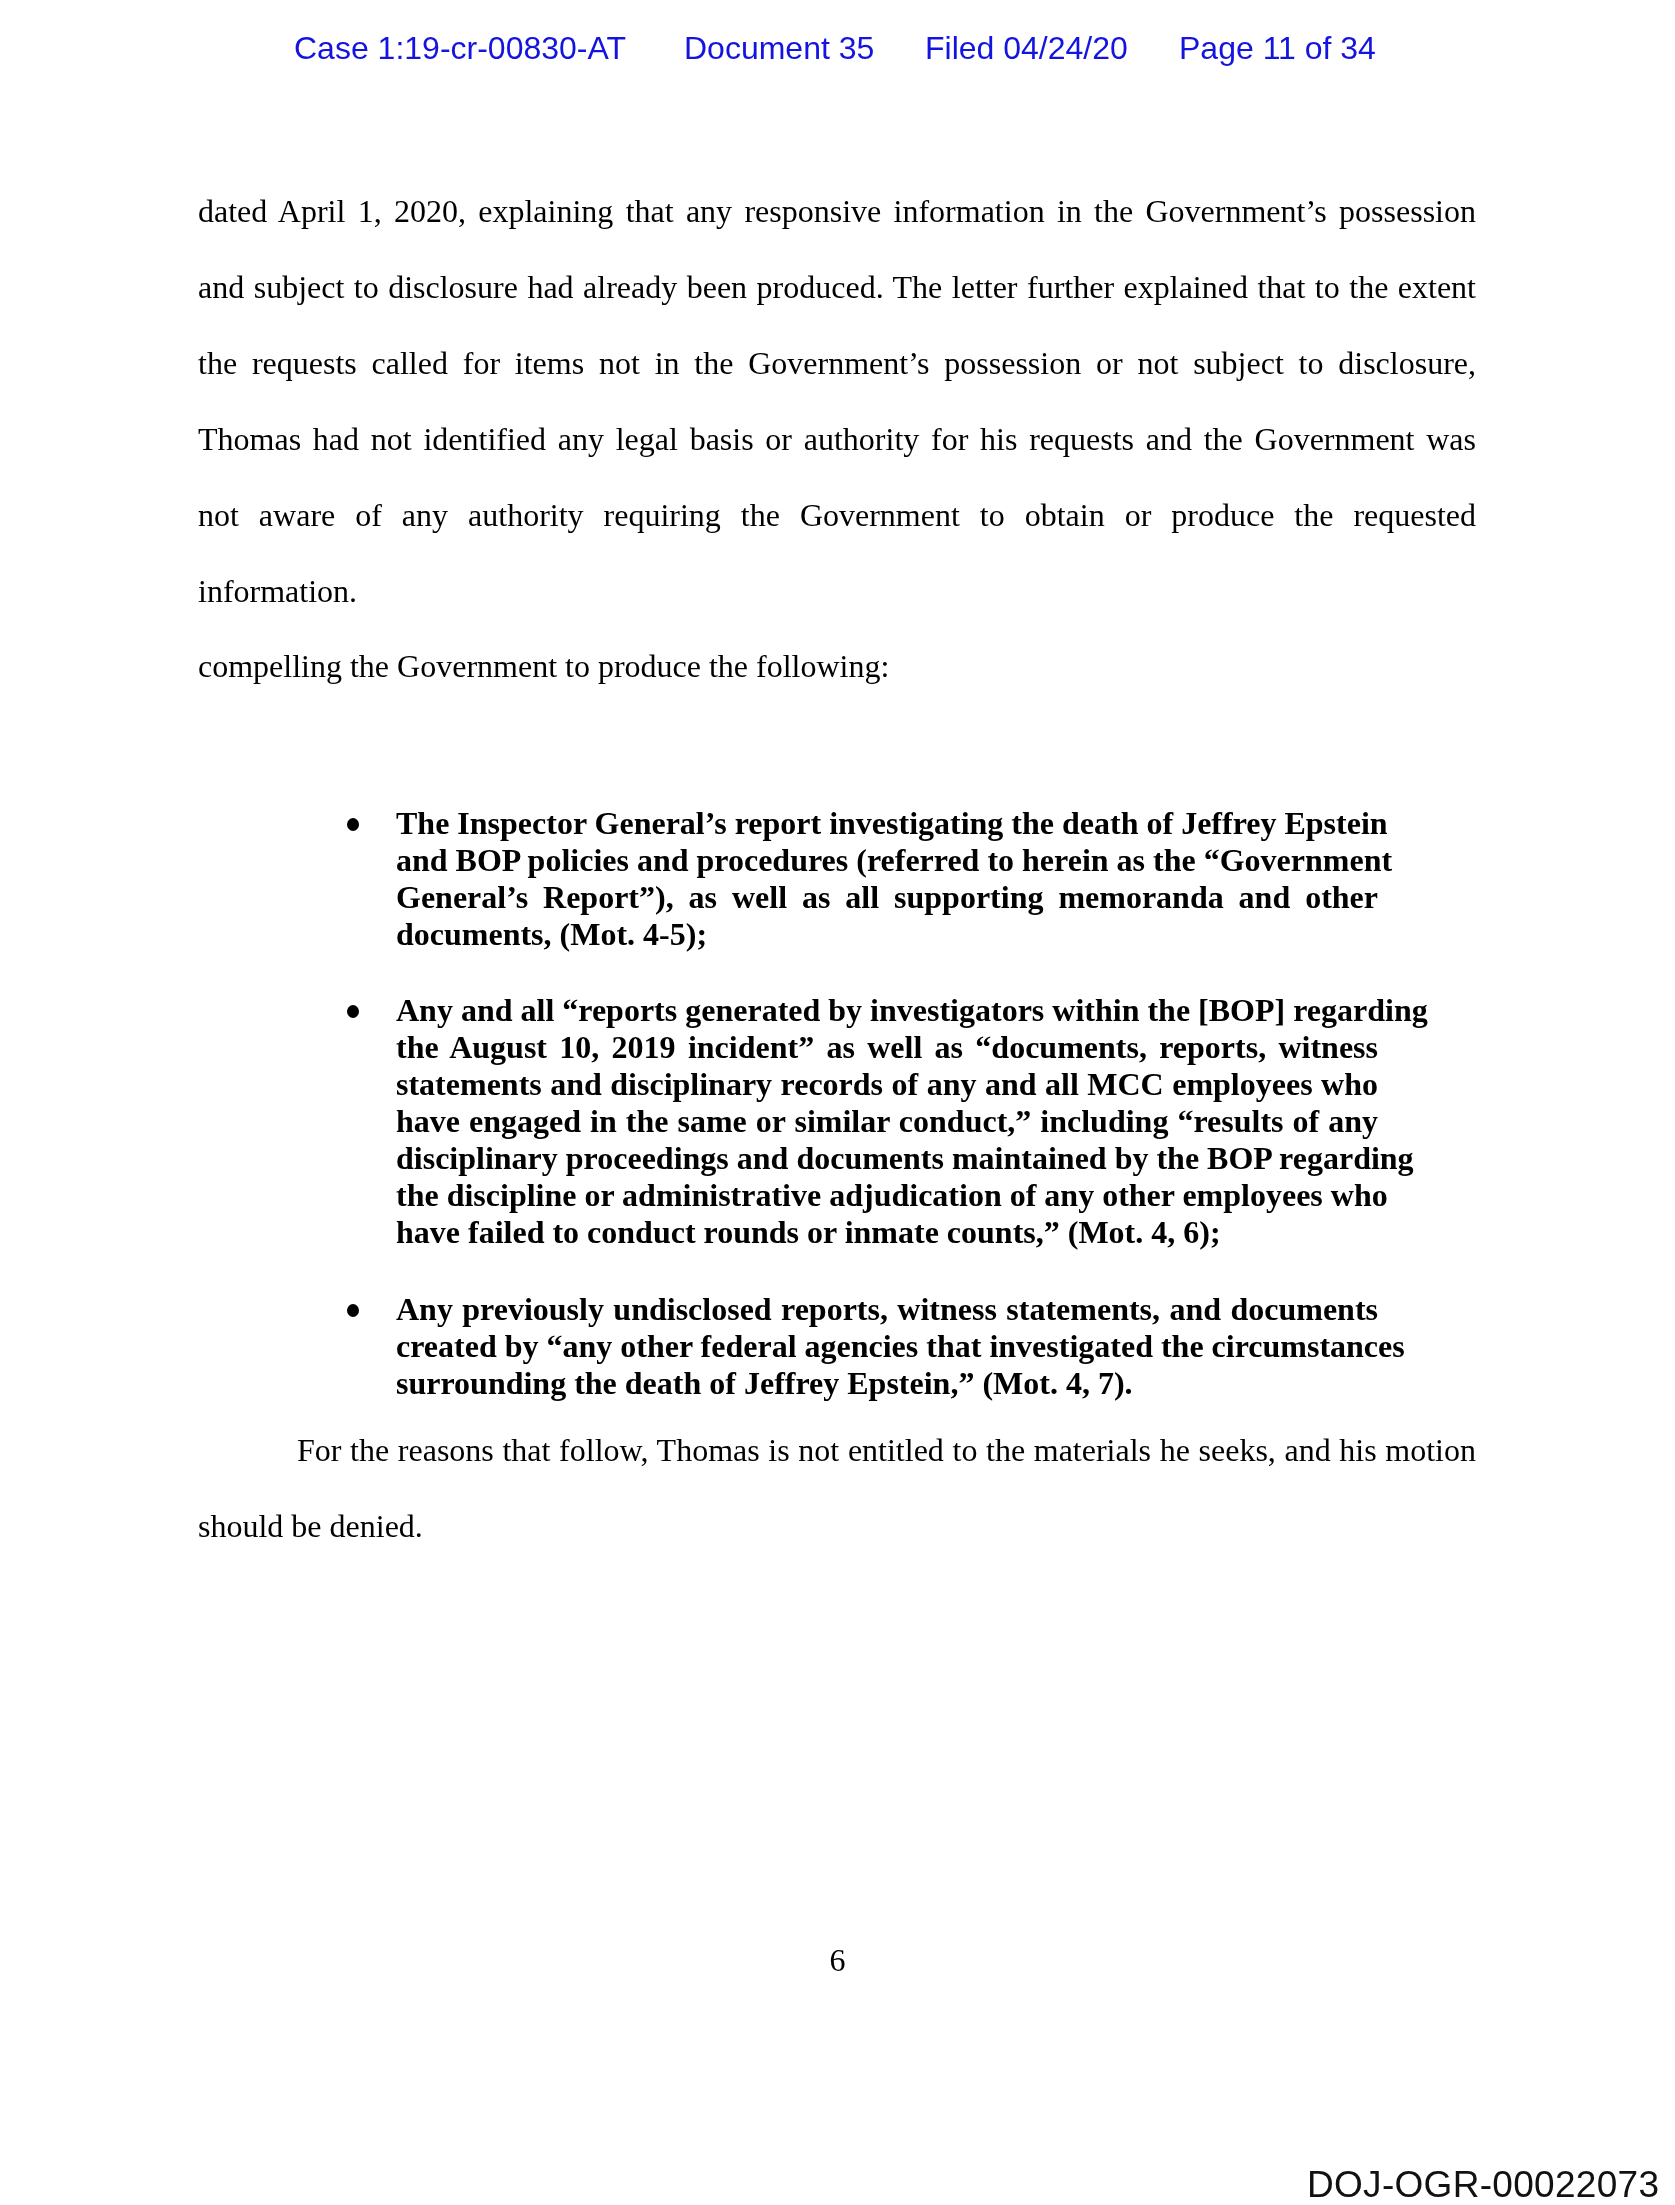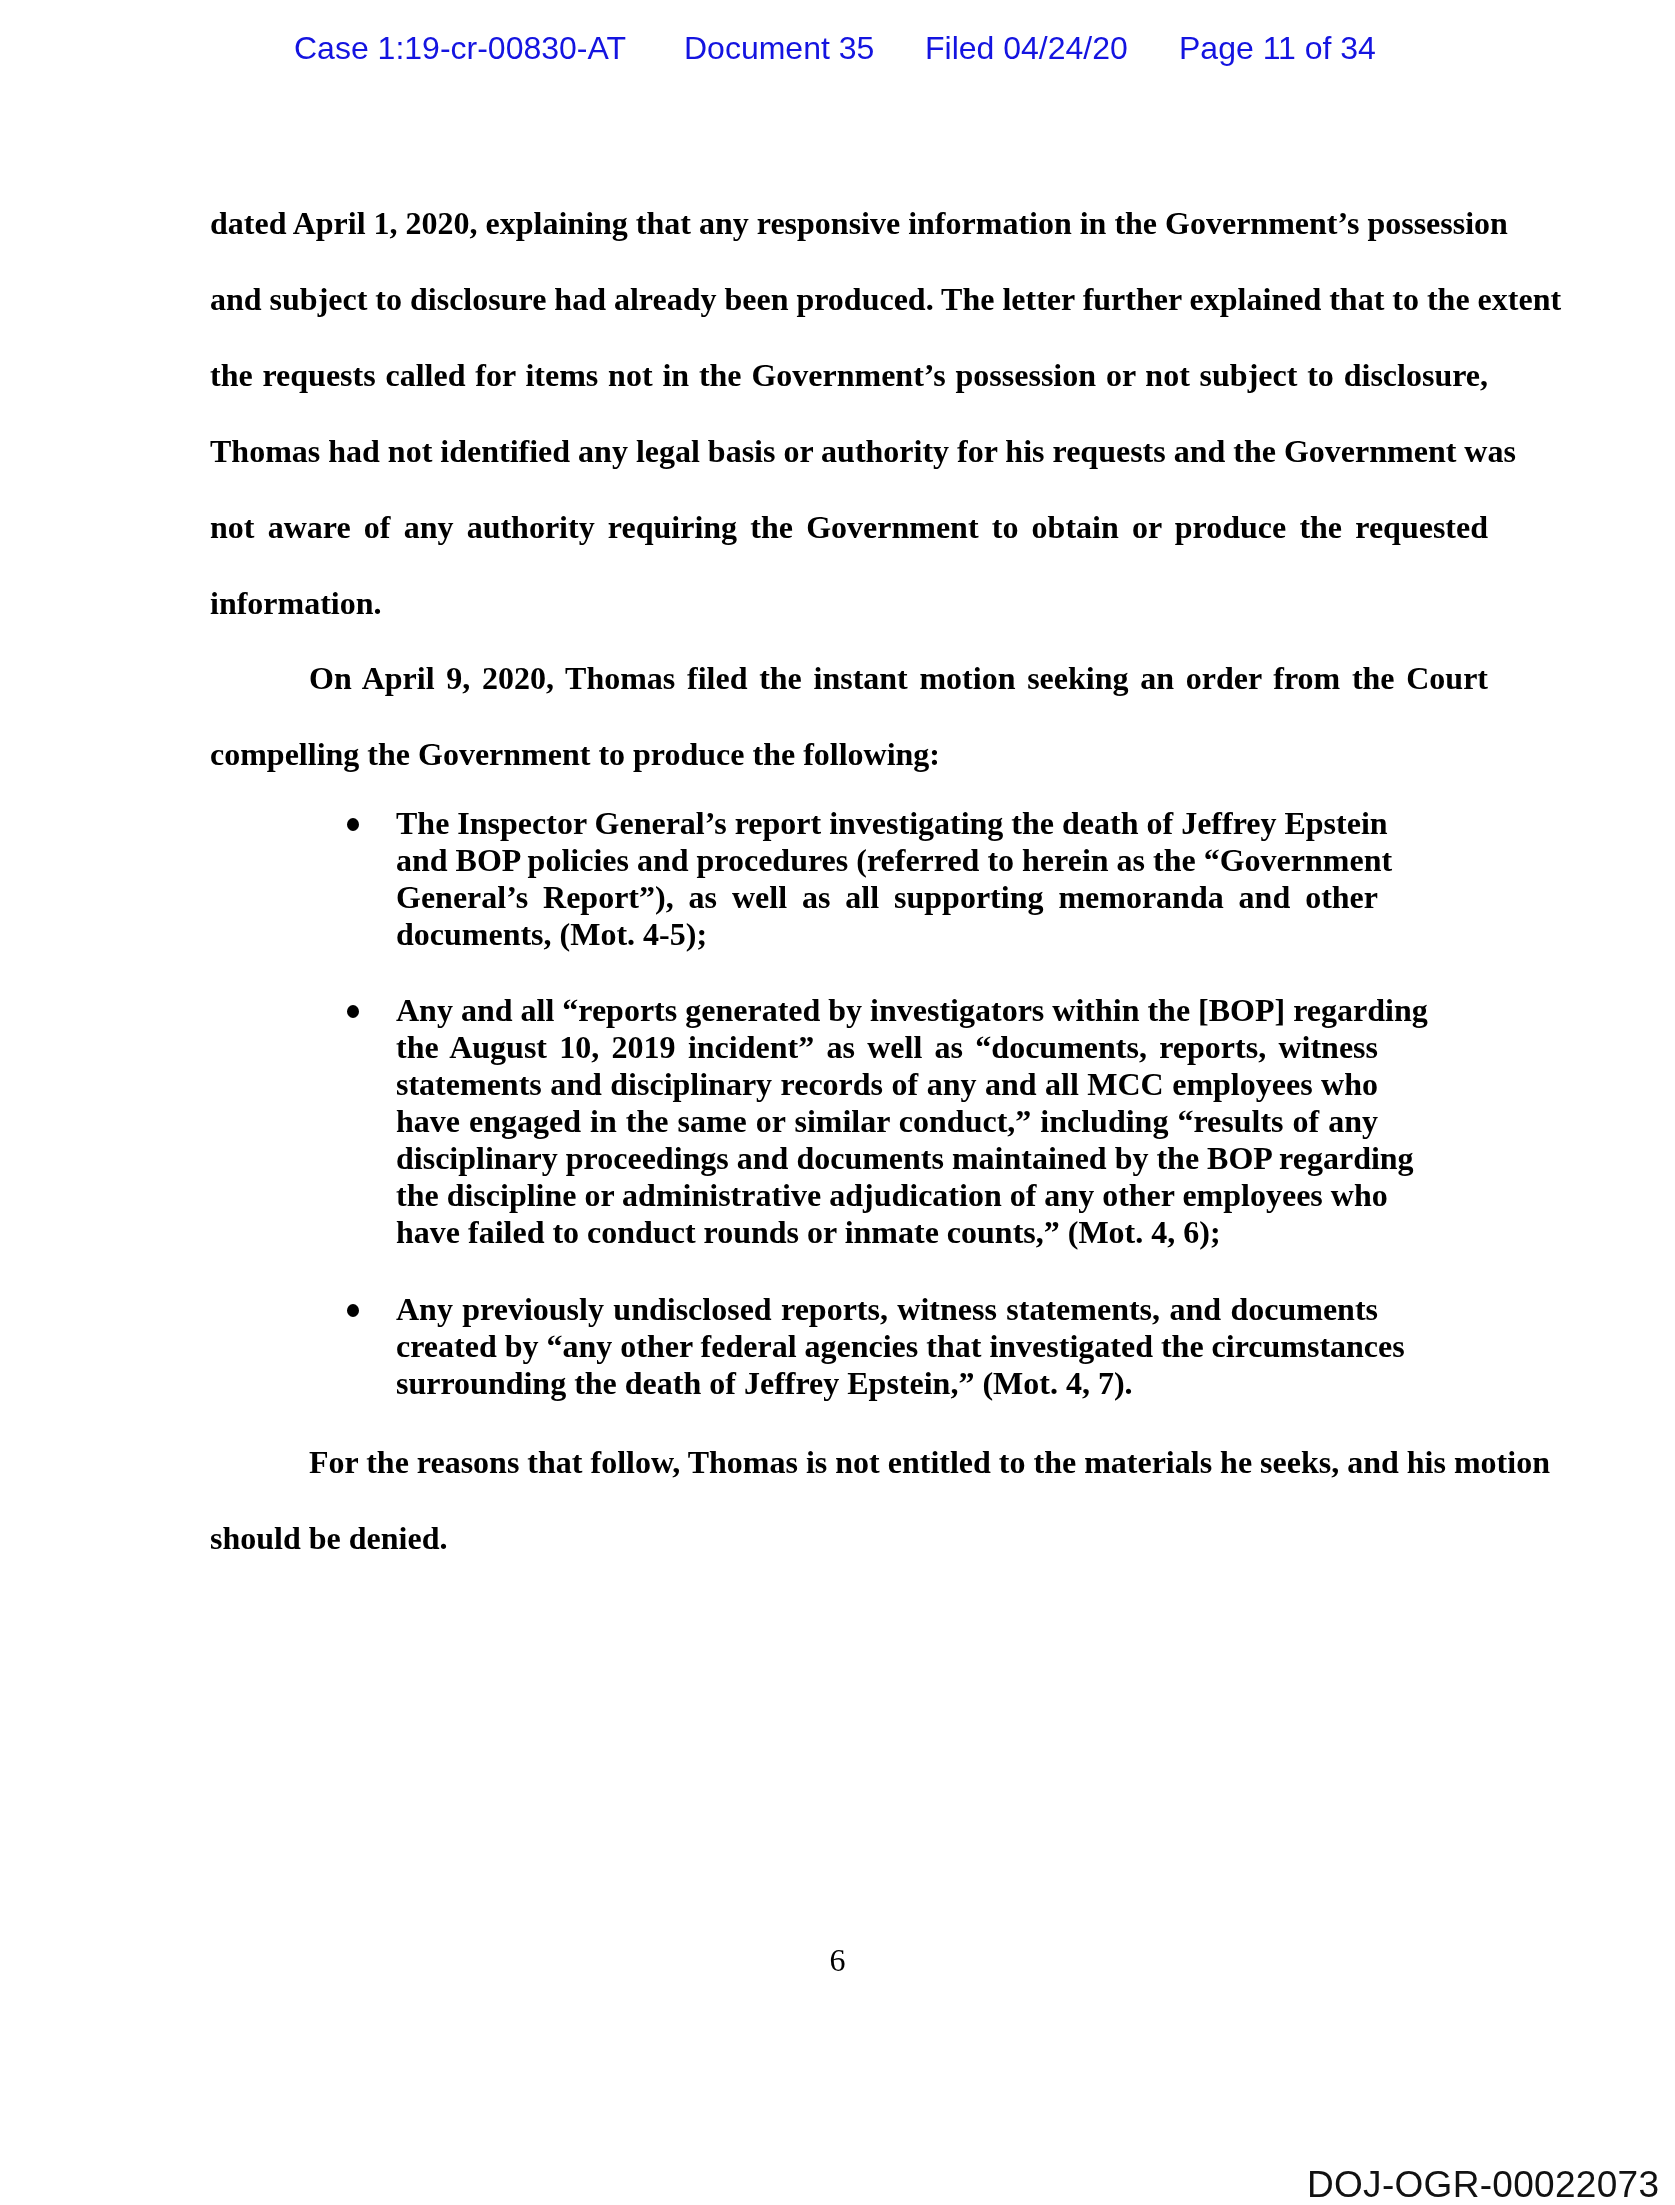--- a/index.html
+++ b/index.html
@@ -46,24 +46,23 @@
   
   .body-text {
     font-family: "Liberation Serif", serif;
     font-size: 32px;
     color: #000000;
   }
   .para {
     position: absolute;
     left: 198px;
     width: 1278px;
-    margin: 12px;
+    margin: 0;
     line-height: 76px;
     text-align: justify;
-    font-weight: bold;
   }
   .para .line {
     display: block;
     height: 76px;
     white-space: nowrap;
     text-align: justify;
     text-align-last: justify;
   }
   .para .line.last {
     text-align-last: left;
@@ -141,21 +140,20 @@
   <div class="para body-text" style="top:173px;">
     <span class="line">dated April 1, 2020, explaining that any responsive information in the Government’s possession</span>
     <span class="line">and subject to disclosure had already been produced.  The letter further explained that to the extent</span>
     <span class="line">the requests called for items not in the Government’s possession or not subject to disclosure,</span>
     <span class="line">Thomas had not identified any legal basis or authority for his requests and the Government was</span>
     <span class="line">not aware of any authority requiring the Government to obtain or produce the requested</span>
     <span class="line last">information.</span>
   </div>
 
   <div class="para body-text" style="top:628px;">
-    <span class="line indent">On April 9, 2020, Thomas filed the instant motion seeking an order from the Court</span>
     <span class="line last">compelling the Government to produce the following:</span>
   </div>
 
   <div class="bullet body-text" style="top:805px;">
     <span class="dot" style="top:13px;"></span>
     <div class="btext">
       <span class="bline">The Inspector General’s report investigating the death of Jeffrey Epstein</span>
       <span class="bline">and BOP policies and procedures (referred to herein as the “Government</span>
       <span class="bline">General’s Report”), as well as all supporting memoranda and other</span>
       <span class="bline last">documents, (Mot. 4-5);</span>

